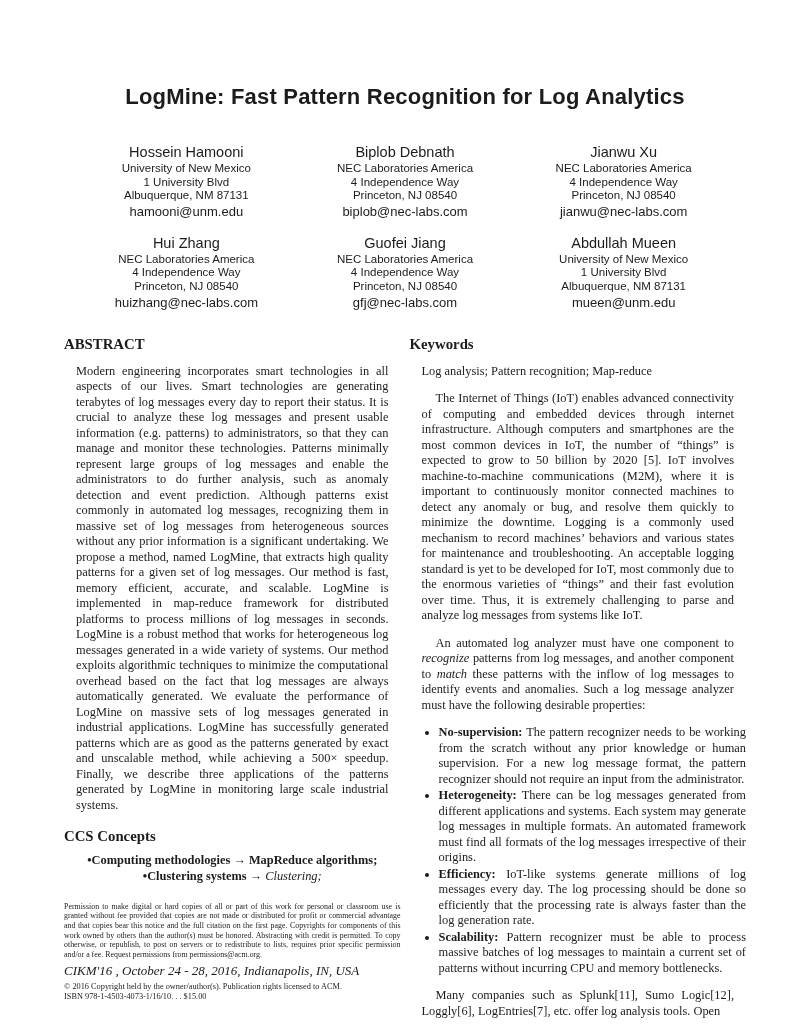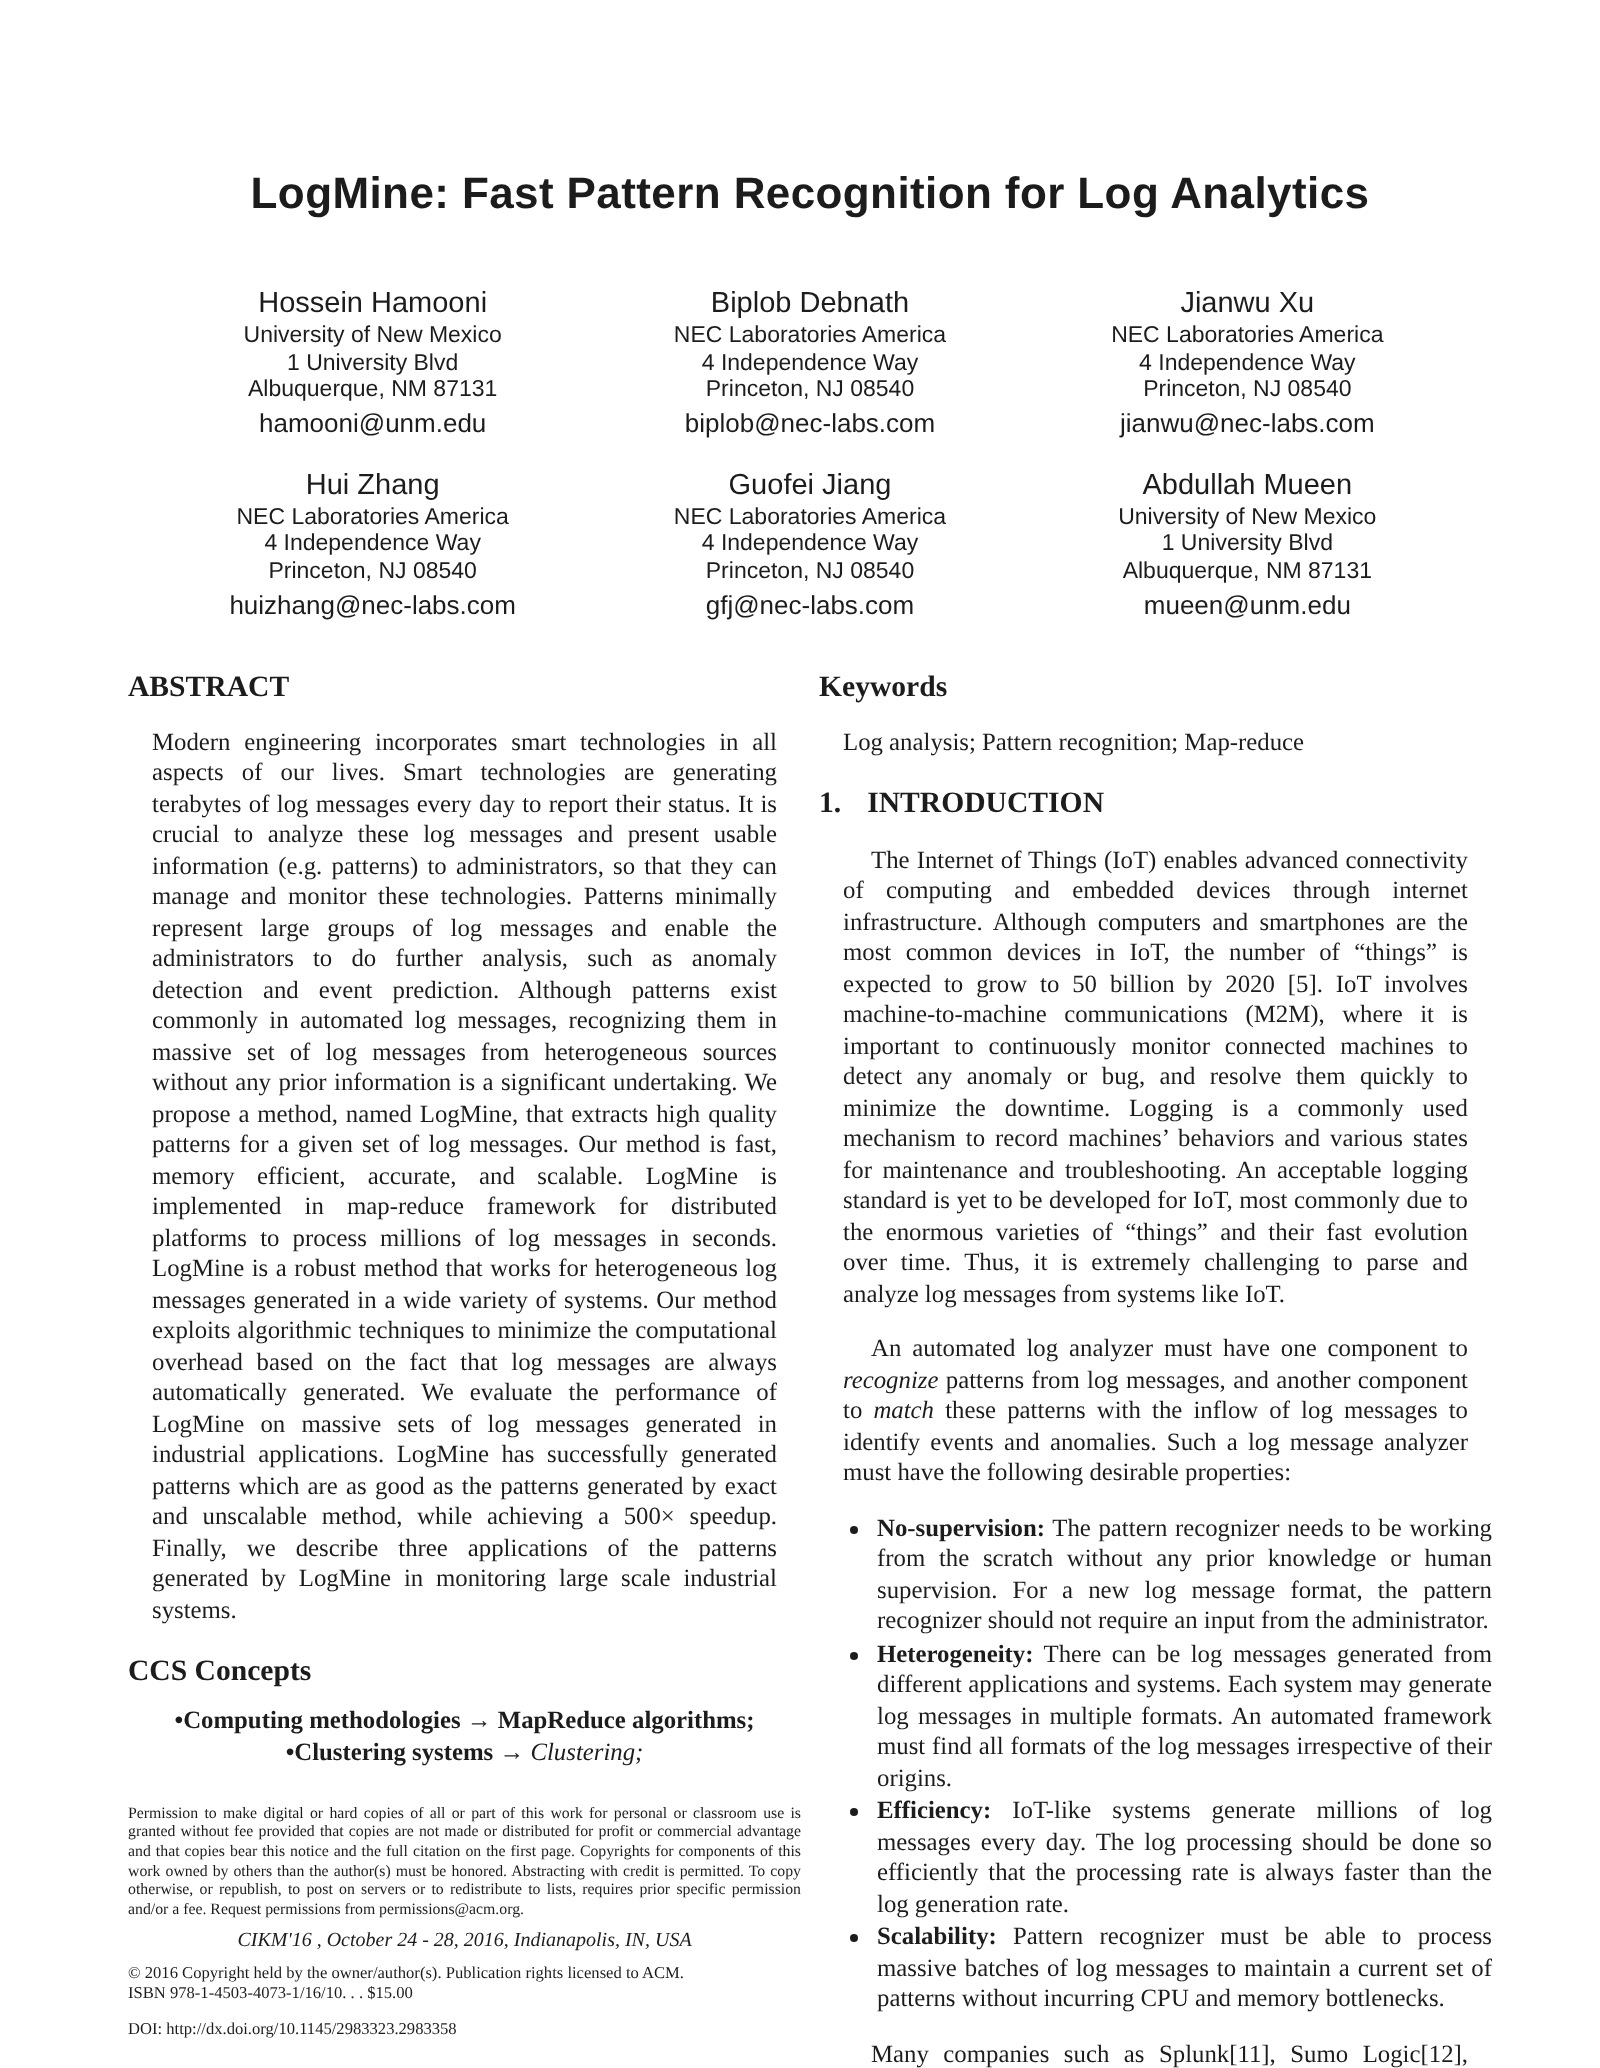--- a/index.html
+++ b/index.html
@@ -76,23 +76,23 @@
   
   .smallprint {
     margin-top: 18px;
     font-size: 7.9px;
     line-height: 9.7px;
     text-align: justify;
   }
   .conf-line {
     margin-top: 5px;
     font-style: italic;
-    font-size: 10px;
+    font-size: 13px;
     line-height: 11px;
-    text-align: center;
+    text-align: left;
   }
   .copyright-line, .isbn-line {
     font-size: 8.3px;
     line-height: 10.4px;
     text-align: left;
   }
   .copyright-line { margin-top: 6px; }
   .doi-line {
     margin-top: 7px;
     font-size: 8.3px;
@@ -159,30 +159,26 @@
       <p class="para">Modern engineering incorporates smart technologies in all aspects of our lives. Smart technologies are generating terabytes of log messages every day to report their status. It is crucial to analyze these log messages and present usable information (e.g. patterns) to administrators, so that they can manage and monitor these technologies. Patterns minimally represent large groups of log messages and enable the administrators to do further analysis, such as anomaly detection and event prediction. Although patterns exist commonly in automated log messages, recognizing them in massive set of log messages from heterogeneous sources without any prior information is a significant undertaking. We propose a method, named LogMine, that extracts high quality patterns for a given set of log messages. Our method is fast, memory efficient, accurate, and scalable. LogMine is implemented in map-reduce framework for distributed platforms to process millions of log messages in seconds. LogMine is a robust method that works for heterogeneous log messages generated in a wide variety of systems. Our method exploits algorithmic techniques to minimize the computational overhead based on the fact that log messages are always automatically generated. We evaluate the performance of LogMine on massive sets of log messages generated in industrial applications. LogMine has successfully generated patterns which are as good as the patterns generated by exact and unscalable method, while achieving a 500× speedup. Finally, we describe three applications of the patterns generated by LogMine in monitoring large scale industrial systems.</p>
 
       <h2 class="sec-heading mt">CCS Concepts</h2>
       <div class="ccs-line"><span style="font-weight: bold;">•Computing methodologies </span><span>→ </span><span style="font-weight: bold;">MapReduce algorithms;</span></div>
       <div class="ccs-line"><span style="font-weight: bold;">•Clustering systems </span><span>→ </span><span style="font-style: italic;">Clustering;</span></div>
 
       <div class="smallprint">Permission to make digital or hard copies of all or part of this work for personal or classroom use is granted without fee provided that copies are not made or distributed for profit or commercial advantage and that copies bear this notice and the full citation on the first page. Copyrights for components of this work owned by others than the author(s) must be honored. Abstracting with credit is permitted. To copy otherwise, or republish, to post on servers or to redistribute to lists, requires prior specific permission and/or a fee. Request permissions from permissions@acm.org.</div>
       <div class="conf-line">CIKM'16 , October 24 - 28, 2016, Indianapolis, IN, USA</div>
       <div class="copyright-line">© 2016 Copyright held by the owner/author(s). Publication rights licensed to ACM.</div>
       <div class="isbn-line">ISBN 978-1-4503-4073-1/16/10. . . $15.00</div>
-      <div class="doi-line">DOI: http://dx.doi.org/10.1145/2983323.2983358</div>
     </div>
 
     <div class="col">
       <h2 class="sec-heading">Keywords</h2>
       <p class="para" style="text-align:left;">Log analysis; Pattern recognition; Map-reduce</p>
 
-      <h2 class="sec-heading numbered mt">
-        <span class="sec-num">1.</span><span class="sec-label">INTRODUCTION</span>
-      </h2>
 
       <p class="para indent">The Internet of Things (IoT) enables advanced connectivity of computing and embedded devices through internet infrastructure. Although computers and smartphones are the most common devices in IoT, the number of “things” is expected to grow to 50 billion by 2020 [5]. IoT involves machine-to-machine communications (M2M), where it is important to continuously monitor connected machines to detect any anomaly or bug, and resolve them quickly to minimize the downtime. Logging is a commonly used mechanism to record machines’ behaviors and various states for maintenance and troubleshooting. An acceptable logging standard is yet to be developed for IoT, most commonly due to the enormous varieties of “things” and their fast evolution over time. Thus, it is extremely challenging to parse and analyze log messages from systems like IoT.</p>
       <p class="para indent"><span>An automated log analyzer must have one component to </span><span style="font-style: italic;">recognize</span><span> patterns from log messages, and another component to </span><span style="font-style: italic;">match</span><span> these patterns with the inflow of log messages to identify events and anomalies. Such a log message analyzer must have the following desirable properties:</span></p>
 
       <ul class="prop-list">
         <li><span class="prop-term">No-supervision:</span> <span>The pattern recognizer needs to be working from the scratch without any prior knowledge or human supervision. For a new log message format, the pattern recognizer should not require an input from the administrator.</span></li>
         <li><span class="prop-term">Heterogeneity:</span> <span>There can be log messages generated from different applications and systems. Each system may generate log messages in multiple formats. An automated framework must find all formats of the log messages irrespective of their origins.</span></li>
         <li><span class="prop-term">Efficiency:</span> <span>IoT-like systems generate millions of log messages every day. The log processing should be done so efficiently that the processing rate is always faster than the log generation rate.</span></li>
         <li><span class="prop-term">Scalability:</span> <span>Pattern recognizer must be able to process massive batches of log messages to maintain a current set of patterns without incurring CPU and memory bottlenecks.</span></li>
       </ul>

